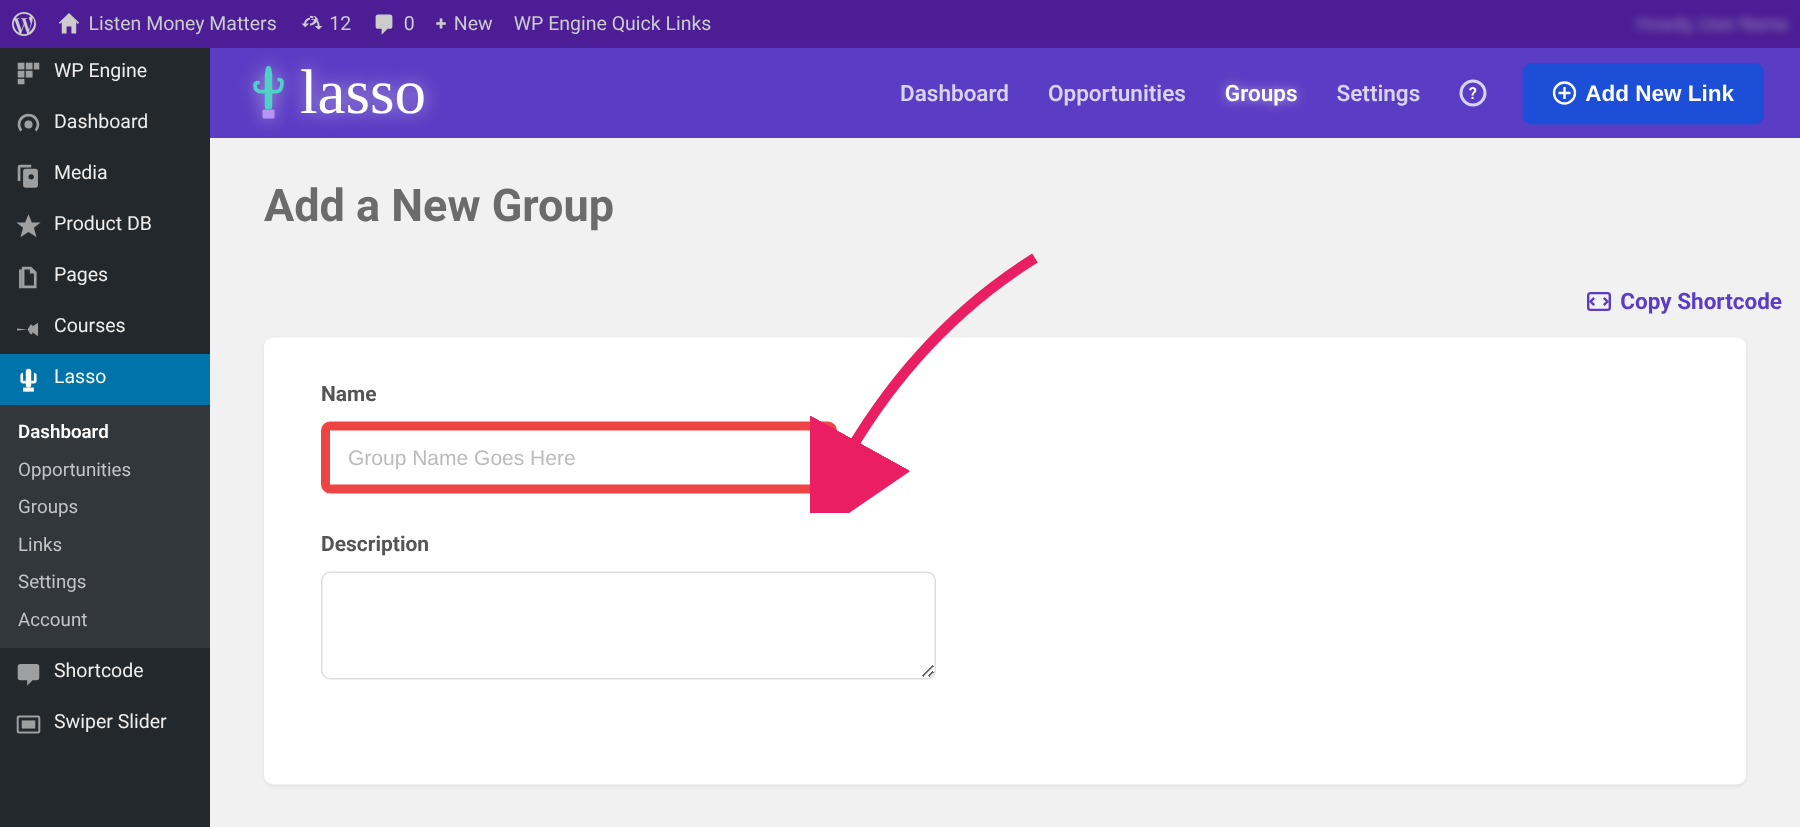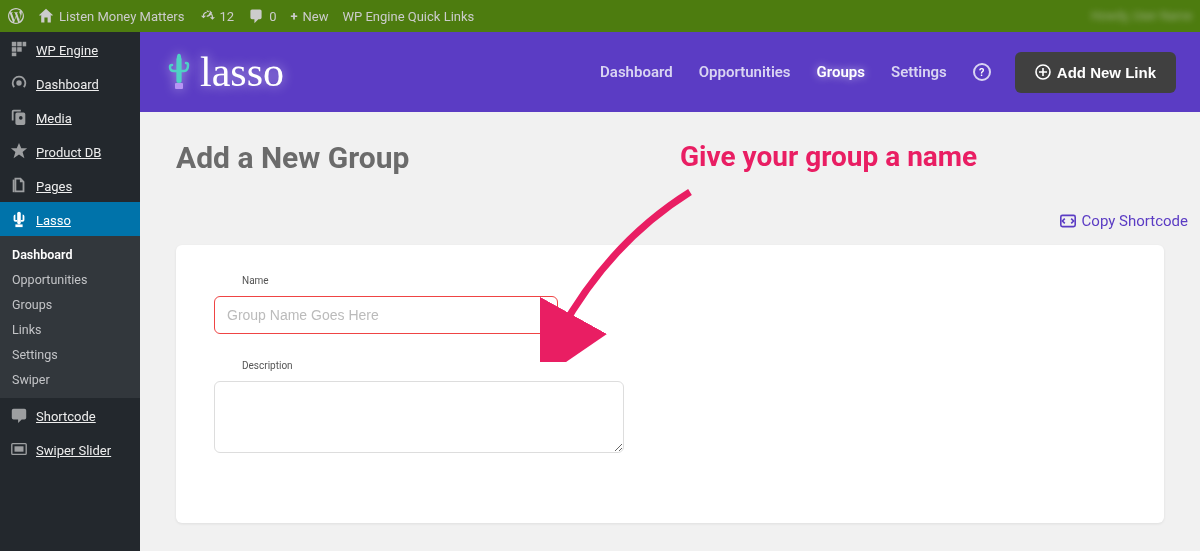--- a/index.html
+++ b/index.html
@@ -1,59 +1,59 @@
 <!DOCTYPE html>
 <html><head>
   <meta charset="utf-8">
   <style>
     * { margin: 0; padding: 0; box-sizing: border-box; }
     body { font-family: -apple-system, BlinkMacSystemFont, "Segoe UI", Roboto, sans-serif; background: #f1f1f1; width: 1200px; height: 551px; overflow: hidden; }
     
-    .adminbar { height: 16px; background: #4d7c0f; color: #ccc; display: flex; align-items: center; padding: 16px 8px; font-size: 13px; justify-content: space-between; }
+    .adminbar { height: 16px; background: #4c1d95; color: #ccc; display: flex; align-items: center; padding: 16px 8px; font-size: 13px; justify-content: space-between; }
     .adminbar-left { display: flex; align-items: center; gap: 14px; }
     .adminbar-item { display: flex; align-items: center; gap: 5px; color: #ccc; cursor: pointer; }
     .adminbar-item svg { width: 16px; height: 16px; fill: #ccc; }
     .adminbar-right { filter: blur(3px); opacity: 0.6; font-size: 12px; }
     
     .layout { display: flex; height: calc(551px - 32px); }
     
     .wp-sidebar { width: 140px; background: #23282d; color: #eee; font-size: 13px; overflow-y: auto; }
     .wp-sidebar::-webkit-scrollbar { width: 0; }
-    .wp-menu-item { display: flex; align-items: flex-end; gap: 8px; padding: 8px 10px; color: #eee; cursor: pointer; text-decoration: underline; }
+    .wp-menu-item { display: flex; align-items: flex-start; gap: 8px; padding: 8px 10px; color: #eee; cursor: pointer; }
     .wp-menu-item.active { background: #0073aa; color: #fff; position: relative; }
     .wp-menu-item.active::after { content: ""; position: absolute; right: -8px; top: 50%; transform: translateY(-50%); border: 8px solid transparent; border-right-color: #f1f1f1; }
     .wp-menu-item .ico { width: 18px; height: 18px; display: flex; align-items: center; justify-content: center; opacity: 0.6; }
     .wp-menu-item.active .ico { opacity: 1; }
     .wp-submenu { background: #32373c; padding: 6px 0; }
     .wp-submenu-item { padding: 5px 12px; font-size: 12.5px; color: #c3c4c7; cursor: pointer; }
     .wp-submenu-item.current { color: #fff; font-weight: 600; }
     
     .content { flex: 1; display: flex; flex-direction: column; }
     
     .plugin-header { height: 80px; background: #5b3cc4; display: flex; align-items: center; padding: 0 24px; color: #fff; }
     .logo { font-family: "Brush Script MT", cursive; font-size: 42px; font-weight: 400; color: #fff; display: flex; align-items: center; gap: 6px; text-shadow: 0 0 12px rgba(255,255,255,0.6); }
     .logo svg { filter: drop-shadow(0 0 6px rgba(255,255,255,0.5)); }
     .plugin-nav { display: flex; gap: 26px; margin-left: auto; margin-right: 24px; align-items: center; font-size: 15px; font-weight: 600; }
     .plugin-nav-item { color: #d9d4f2; cursor: pointer; }
     .plugin-nav-item.active { color: #fff; text-shadow: 0 0 8px rgba(255,255,255,0.6); }
     .help-ico { width: 18px; height: 18px; border: 2px solid #d9d4f2; border-radius: 50%; display: flex; align-items: center; justify-content: center; font-size: 11px; cursor: pointer; }
-    .add-link-btn { background: #404040; color: #fff; border: none; padding: 12px 20px; font-size: 15px; font-weight: 600; border-radius: 6px; cursor: pointer; display: flex; align-items: center; gap: 6px; }
+    .add-link-btn { background: #1d4ed8; color: #fff; border: none; padding: 12px 20px; font-size: 15px; font-weight: 600; border-radius: 6px; cursor: pointer; display: flex; align-items: center; gap: 6px; }
     
     .page-body { padding: 28px 36px; position: relative; }
     .page-title { font-size: 30px; font-weight: 700; color: #6b6b6b; }
     
     .annotation { position: absolute; top: 28px; left: 540px; color: #e91e63; font-size: 28px; font-weight: 700; }
     .arrow-svg { position: absolute; top: 70px; left: 400px; }
     
-    .copy-shortcode { position: absolute; right: 12px; top: 100px; color: #5b3cc4; font-weight: 400; font-size: 15px; display: flex; align-items: center; gap: 6px; cursor: pointer; }
+    .copy-shortcode { position: absolute; right: 12px; top: 100px; color: #5b3cc4; font-weight: 700; font-size: 15px; display: flex; align-items: center; gap: 6px; cursor: pointer; }
     .copy-shortcode svg { width: 16px; height: 14px; stroke: #5b3cc4; fill: none; stroke-width: 2; }
     
     .card { background: #fff; border-radius: 6px; box-shadow: 0 1px 3px rgba(0,0,0,0.08); padding: 30px 38px 40px; margin-top: 70px; }
-    .field-label { font-size: 10px; font-weight: 400; color: #555; margin-bottom: 10px; display: block; margin-left: 28px; }
-    .field-input { width: 344px; padding: 10px 12px; border: 1px solid #ef4444; border-radius: 6px; font-size: 14px; color: #ec4899; }
+    .field-label { font-size: 14px; font-weight: 700; color: #555; margin-bottom: 10px; display: block; }
+    .field-input { width: 344px; padding: 10px 12px; border: 6px solid #ef4444; border-radius: 6px; font-size: 14px; color: #ec4899; }
     .field-input::placeholder { color: #bbb; }
     .field-textarea { width: 410px; height: 72px; padding: 10px 12px; border: 1px solid #ddd; border-radius: 6px; font-size: 14px; resize: both; }
     .field-group { margin-bottom: 26px; }
   </style>
 </head>
 <body>
 
 <div class="adminbar">
   <div class="adminbar-left">
     <span class="adminbar-item">
@@ -131,37 +131,45 @@
       </div>
       <div class="wp-menu-item">
         <span class="ico">
           <svg viewBox="0 0 20 20" fill="currentColor">
             <path d="M5 2h7l4 4v12H5V2zm2 2v12h7V7h-3V4H7z"></path>
             <rect x="3" y="4" width="2" height="14"></rect>
           </svg>
         </span>
         <span>Pages</span>
       </div>
+      <div class="wp-menu-item">
+        <span class="ico">
+          <svg viewBox="0 0 20 20" fill="currentColor">
+            <path d="M12 2l-1 5 4 4-1 1-4-1-5 6-1-1 6-5-1-4 1-1 4 4 5-1z" transform="rotate(45 10 10)"></path>
+          </svg>
+        </span>
+        <span>Courses</span>
+      </div>
       <div class="wp-menu-item active">
         <span class="ico">
           <svg viewBox="0 0 20 20" fill="currentColor">
             <rect x="8" y="2" width="4" height="14" rx="2"></rect>
             <path d="M4 7a2 2 0 012-2v6h2v2H6a2 2 0 01-2-2V7zm12 0a2 2 0 00-2-2v6h-2v2h2a2 2 0 002-2V7z"></path>
             <rect x="6" y="16" width="8" height="3"></rect>
           </svg>
         </span>
         <span>Lasso</span>
       </div>
       <div class="wp-submenu">
         <div class="wp-submenu-item current">Dashboard</div>
         <div class="wp-submenu-item">Opportunities</div>
         <div class="wp-submenu-item">Groups</div>
         <div class="wp-submenu-item">Links</div>
         <div class="wp-submenu-item">Settings</div>
-        <div class="wp-submenu-item">Swiper</div>
+        <div class="wp-submenu-item">Account</div>
       </div>
       <div class="wp-menu-item">
         <span class="ico">
           <svg viewBox="0 0 20 20" fill="currentColor">
             <path d="M4 3h12a2 2 0 012 2v8a2 2 0 01-2 2h-3l-4 4v-4H4a2 2 0 01-2-2V5a2 2 0 012-2z"></path>
           </svg>
         </span>
         <span>Shortcode</span>
       </div>
       <div class="wp-menu-item">
@@ -199,21 +207,20 @@
             <circle cx="8" cy="8" r="7" fill="none" stroke="#fff" stroke-width="1.6"></circle>
             <path d="M8 4v8M4 8h8" stroke="#fff" stroke-width="1.6"></path>
           </svg>
         <span>Add New Link</span>
       </button>
     </div>
 
     <div class="page-body">
       <h1 class="page-title">Add a New Group</h1>
 
-      <div class="annotation">Give your group a name</div>
       <svg class="arrow-svg" width="180" height="180" viewBox="0 0 180 180">
         <defs>
             <marker id="ah" markerWidth="12" markerHeight="12" refX="3" refY="6" orient="auto">
               <path d="M0 0 L12 6 L0 12 Z" fill="#e91e63"></path>
             </marker>
           </defs>
         <path d="M150 10 Q70 60 20 150" stroke="#e91e63" stroke-width="7" fill="none" marker-end="url(#ah)"></path>
       </svg>
 
       <div class="copy-shortcode">

